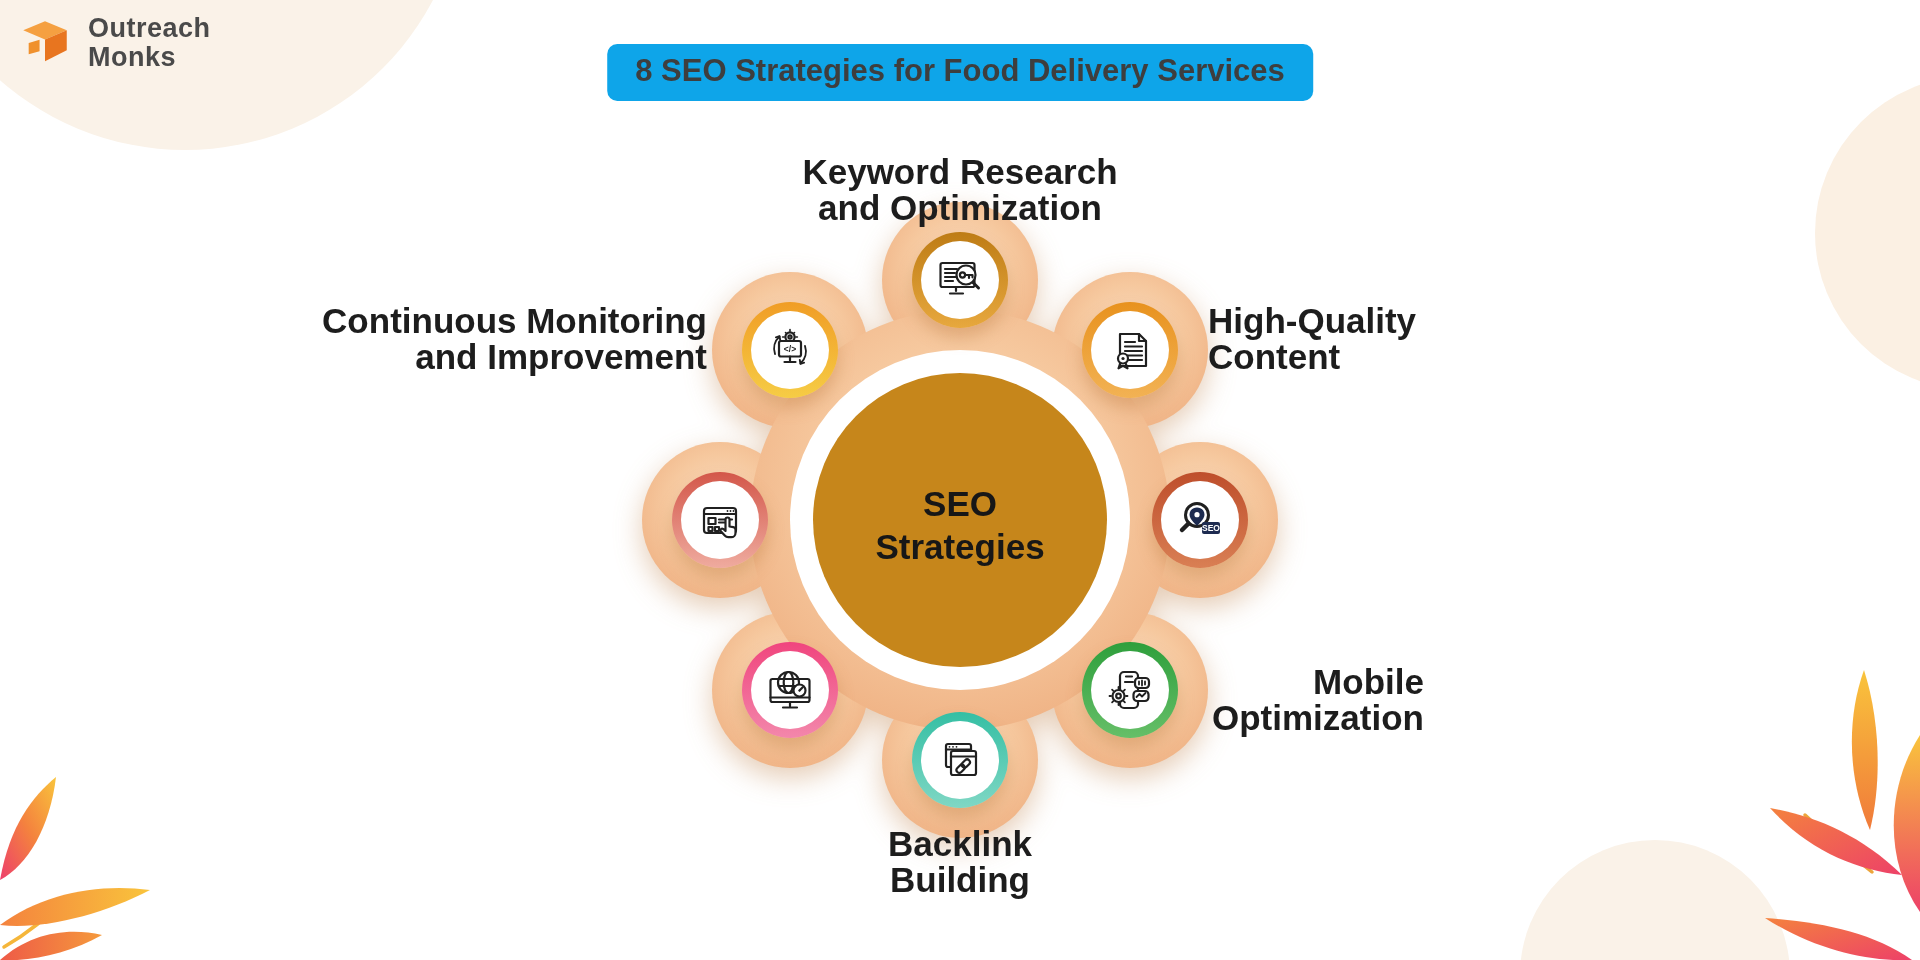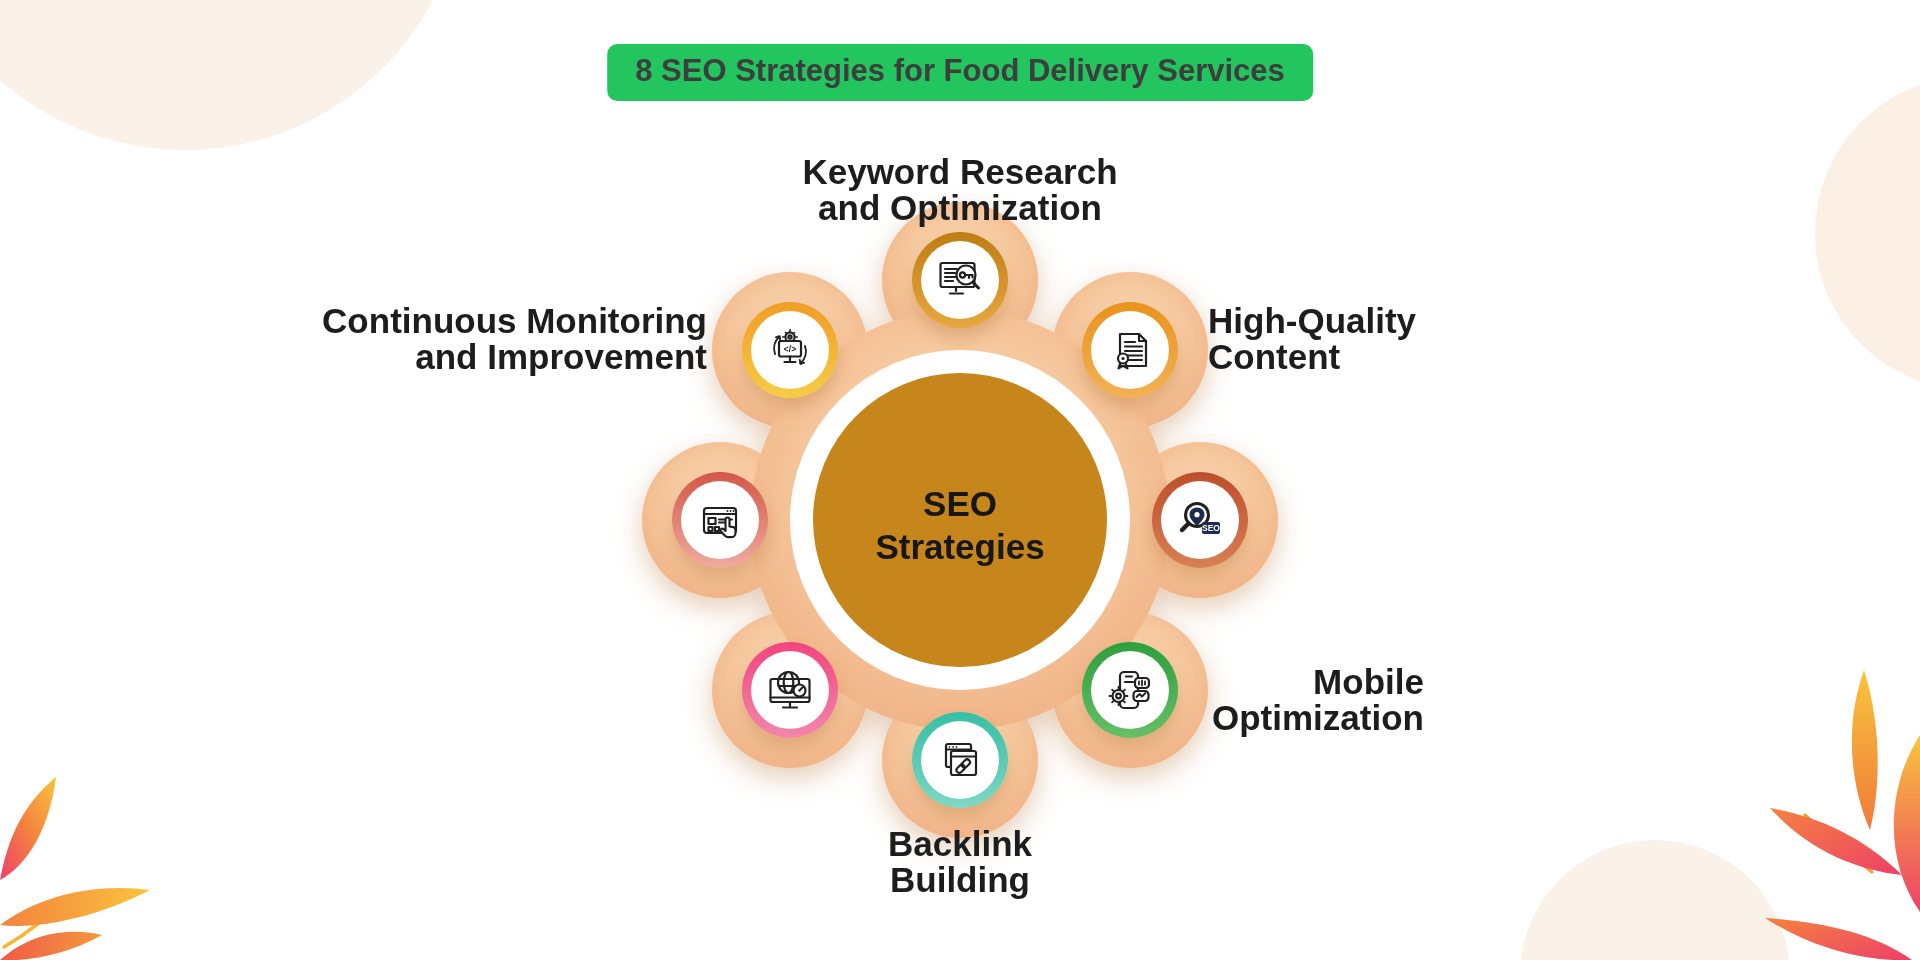--- a/index.html
+++ b/index.html
@@ -101,22 +101,33 @@
           <stop offset="1" stop-color="#ED4168"></stop>
       </linearGradient>
     </defs>
     <path d="M225,195 C 252,220 272,236 292,252" stroke="#ECA53B" stroke-width="3.5" fill="none" stroke-linecap="round"></path>
     <path d="M290,210 C 268,160 266,100 284,50 C 300,100 302,162 290,210 Z" fill="url(#lgV)"></path>
     <path d="M322,255 C 280,214 234,196 190,188 C 228,230 276,250 322,255 Z" fill="url(#lgD)"></path>
     <path d="M332,340 C 292,312 240,302 185,298 C 235,330 288,342 332,340 Z" fill="url(#lgD)"></path>
     <path d="M340,115 C 306,168 304,240 340,292 Z" fill="url(#lgE)"></path>
   </svg>
 
-
-  <div class="title-banner" style="background: #22c55e;">
+  <div class="logo">
+    <svg width="58" height="58" viewBox="0 0 64 64">
+      <polygon points="8,18 32,8 56,18 32,28" fill="#F5A041"></polygon>
+      <polygon points="56,18 56,40 32,52 32,28" fill="#E8751F"></polygon>
+      <polygon points="14,32 26,28.5 26,41 14,44.5" fill="#F0912D"></polygon>
+    </svg>
+    <div class="logo-text">
+      <div>Outreach</div>
+      <div>Monks</div>
+    </div>
+  </div>
+
+  <div class="title-banner" style="background: #0ea5e9;">
     <span>8 SEO Strategies for Food Delivery Services</span>
   </div>
 
   <svg class="gear" viewBox="0 0 700 700">
     <defs>
       <radialGradient id="peachGrad" cx="0.5" cy="0.42" r="0.62">
         <stop offset="0" stop-color="#F9DDC2"></stop>
         <stop offset="0.55" stop-color="#F6C89E"></stop>
         <stop offset="1" stop-color="#EFB183"></stop>
       </radialGradient>

